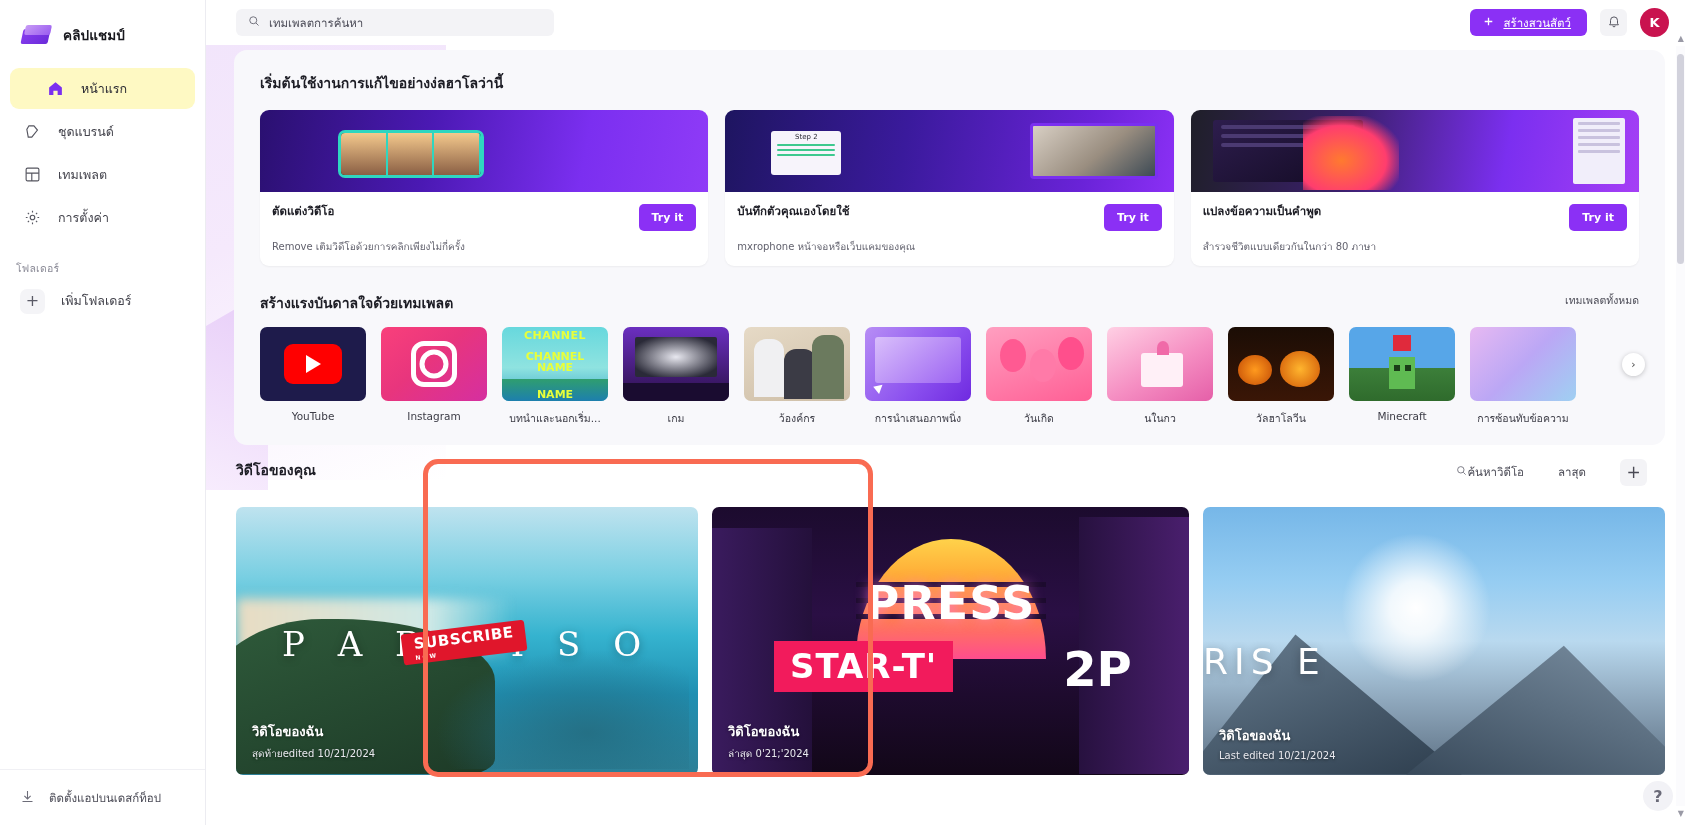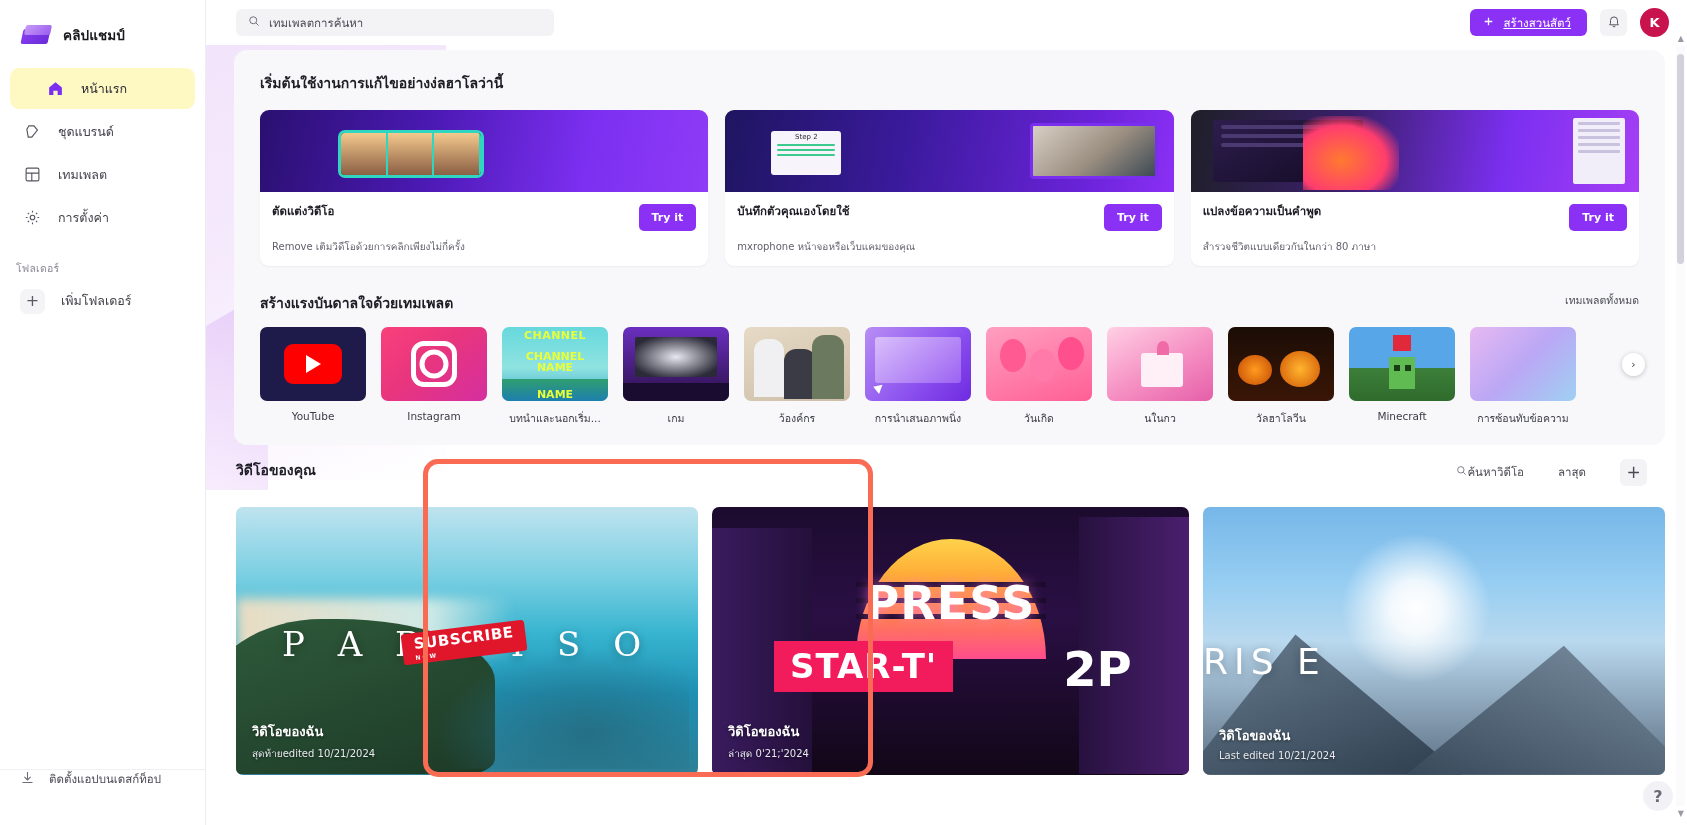--- a/index.html
+++ b/index.html
@@ -56,21 +56,21 @@
     font-size: 12.5px; color: #43434c;
   }
   .add-folder .plusbox {
     width: 25px; height: 25px; border-radius: 7px; background: #f4f4f7;
     display: flex; align-items: center; justify-content: center; margin-left: -3px;
     color: #5a5a66; font-size: 16px; line-height: 1;
   }
 
   .install-app {
     position: absolute; bottom: 0; left: 0; width: 100%;
-    height: 56px; display: flex; gap: 14px; padding-left: 20px;
+    height: 56px; display: flex; align-items: center; gap: 14px; padding-left: 20px;
     font-size: 11.5px; color: #4a4a55; cursor: pointer;
     border-top: 1px solid #f0f0f4;
     background: #fff;
   }
 
   
   .main {
     flex: 1 1 auto; height: 825px; position: relative;
     background: #ffffff; overflow: hidden;
   }

